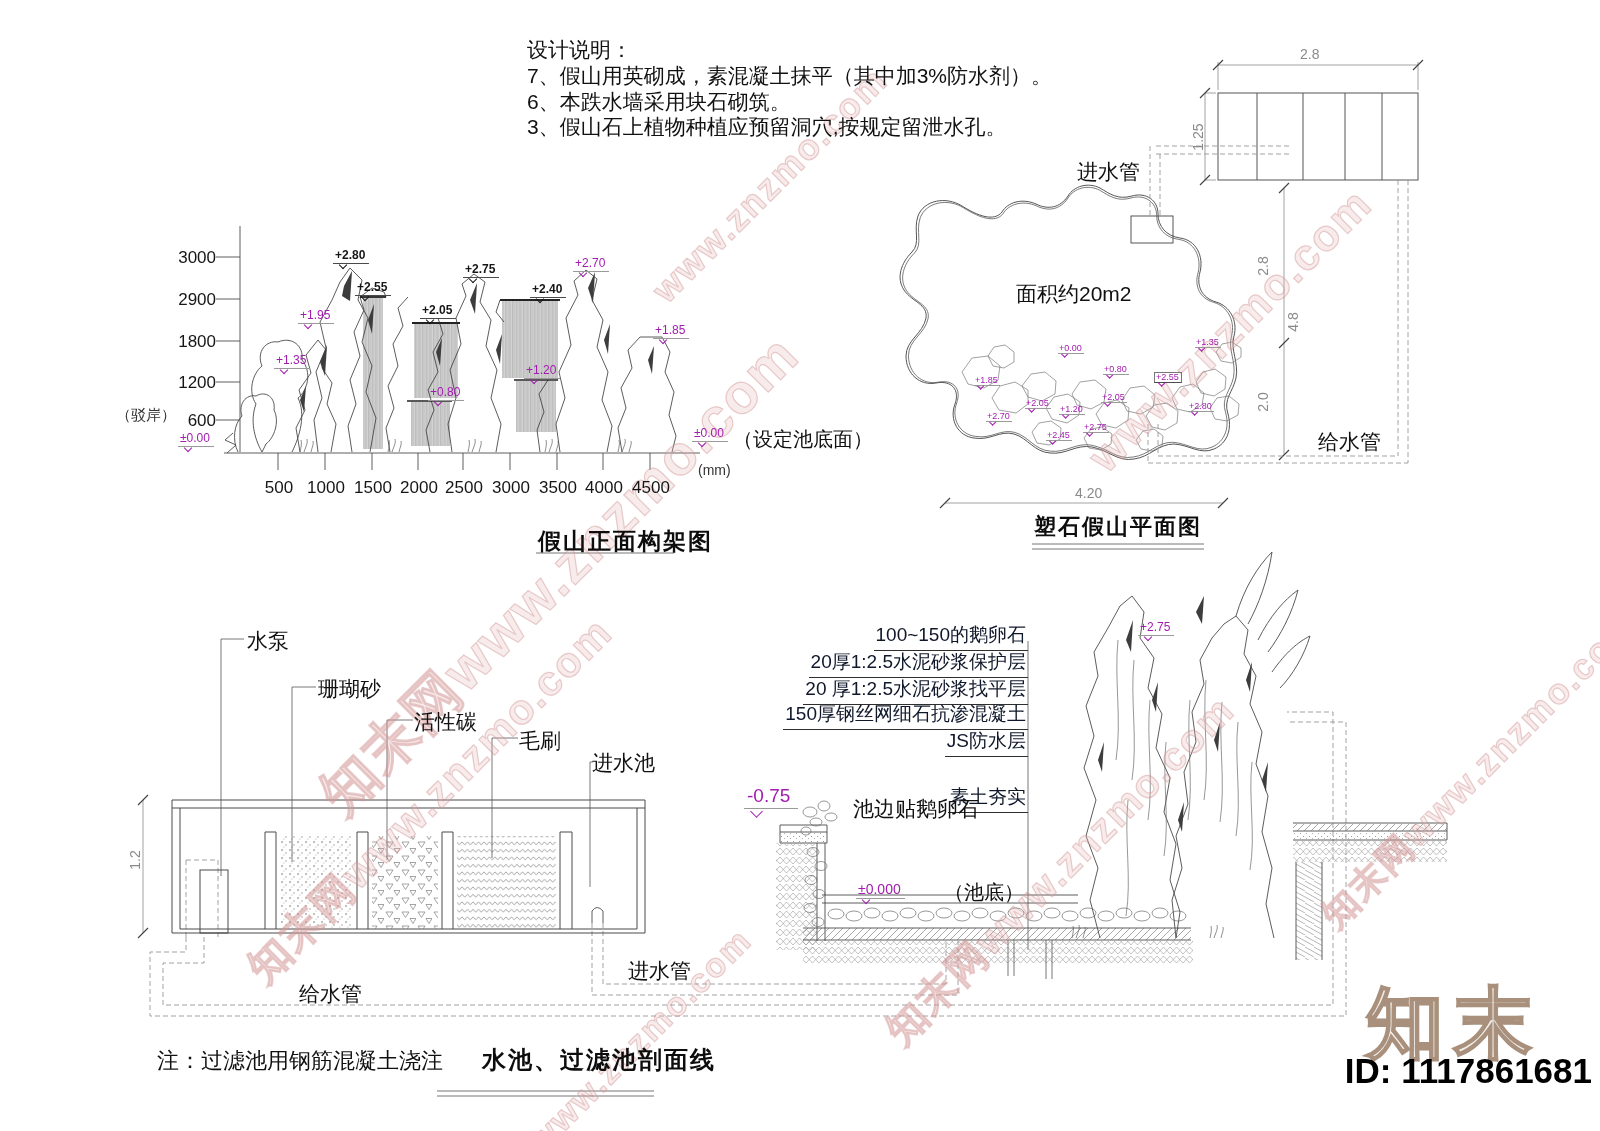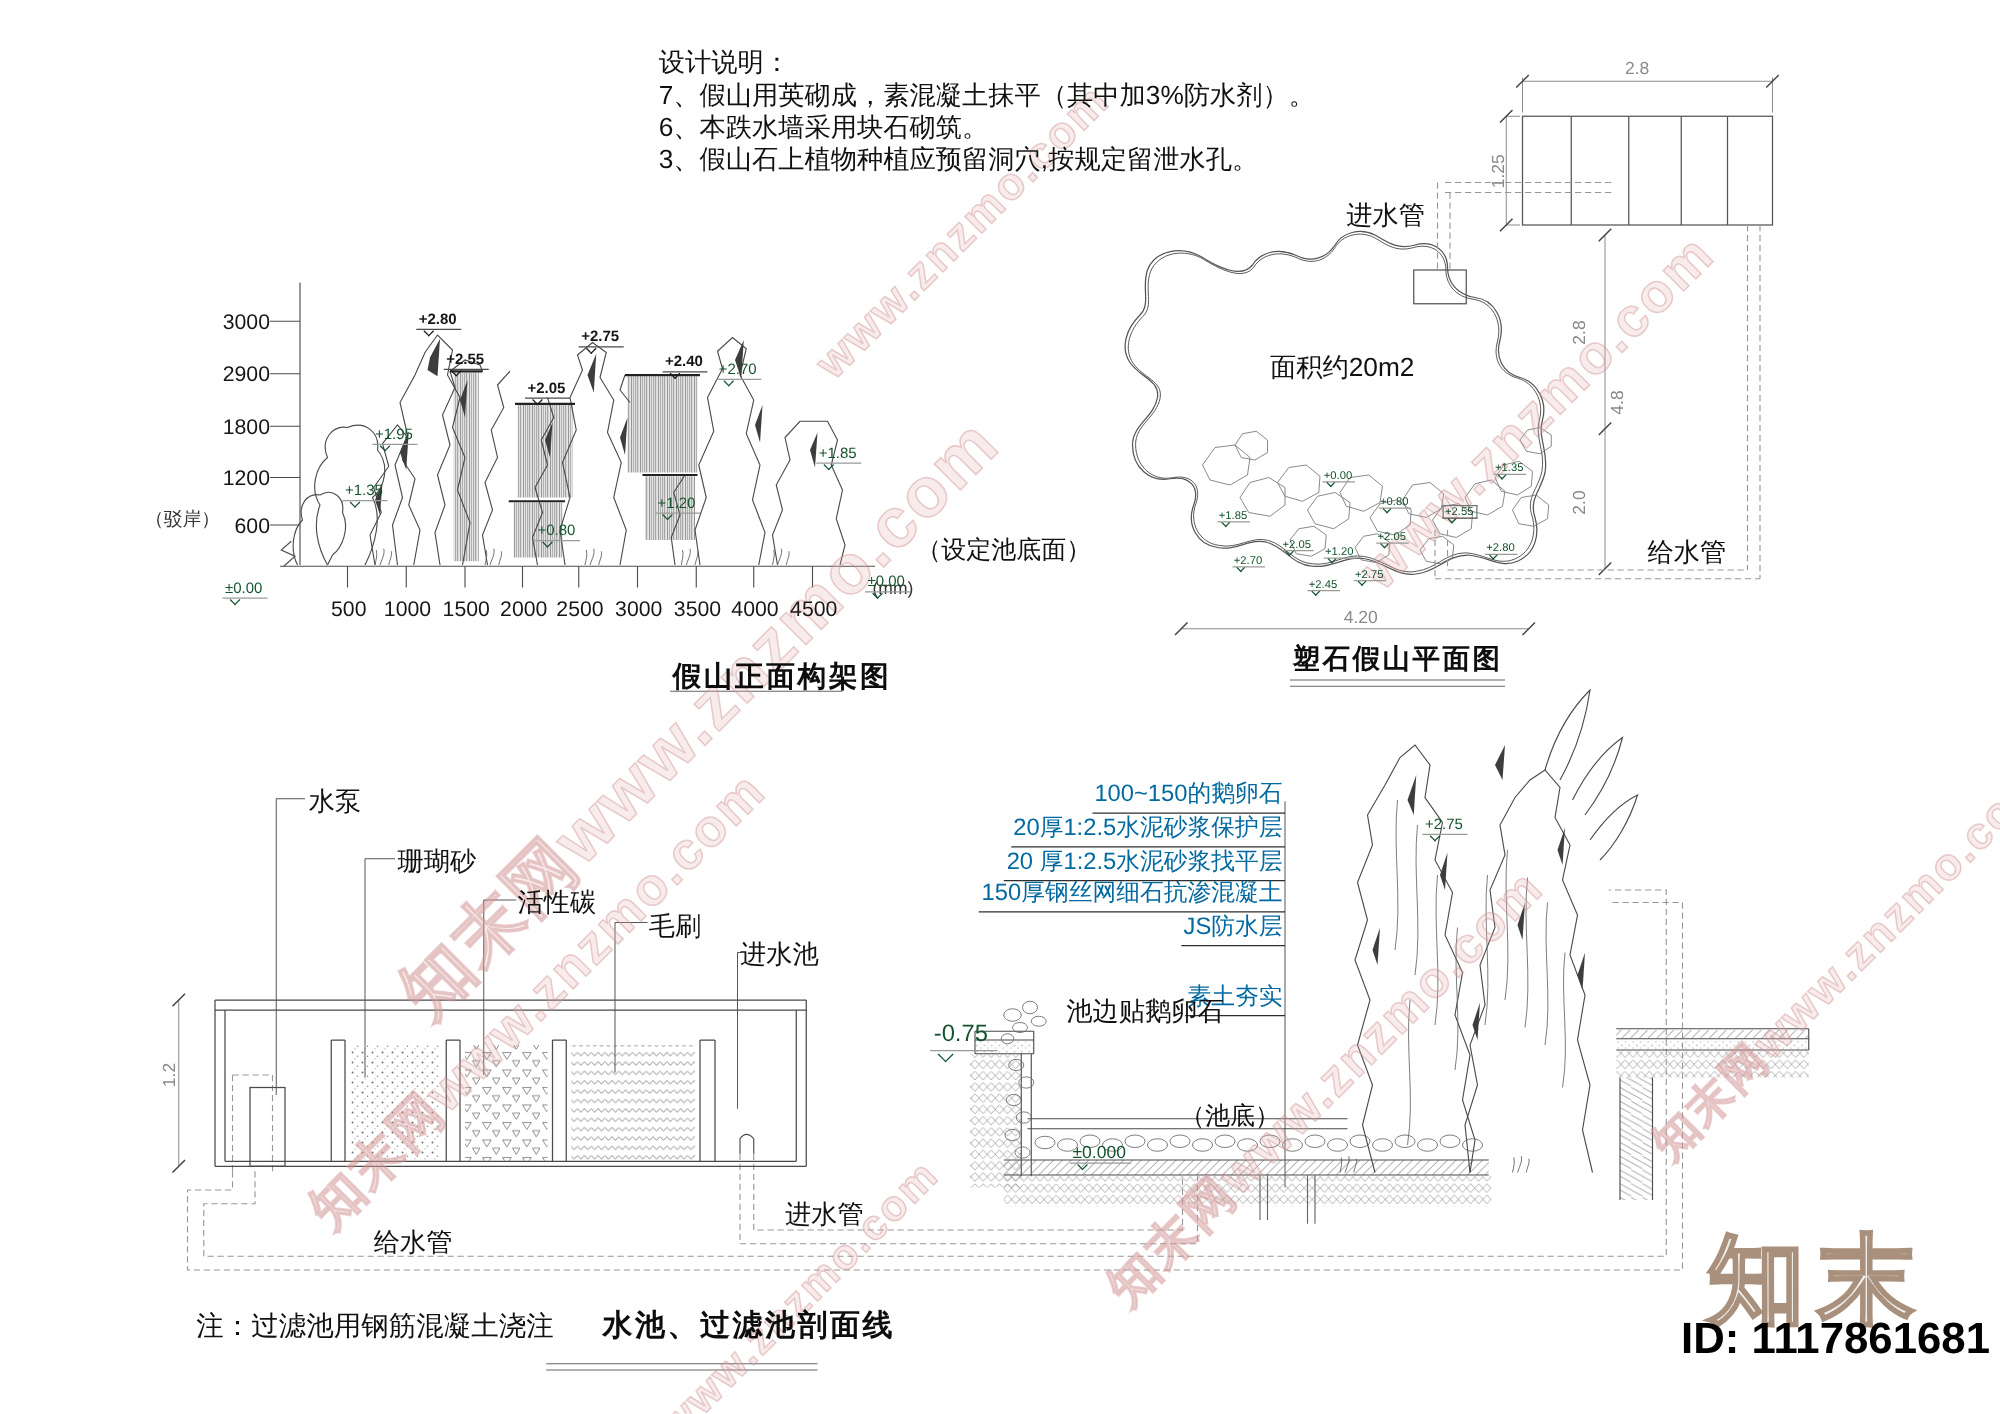--- a/index.html
+++ b/index.html
@@ -13,27 +13,27 @@
   .axR{text-align:right;width:40px;}
   .axC{text-align:center;width:46px;}
   .small{font-size:14px;color:#333;}
   .title{font-size:23px;font-weight:600;color:#0d0d0d;letter-spacing:2px;}
   .dim{position:absolute;font-size:14px;color:#8a8a8a;white-space:nowrap;}
   .dim.v{transform:translate(-50%,-50%) rotate(-90deg);}
   .spot{position:absolute;font-size:12px;line-height:1.05;font-weight:600;color:#161616;
         border-bottom:1px solid #4a4a4a;padding:0 4px 1px 2px;white-space:nowrap;}
   .spot::after{content:"";position:absolute;left:7px;top:100%;width:5px;height:5px;margin-top:-1px;
         border-left:1px solid currentColor;border-bottom:1px solid currentColor;transform:rotate(-45deg);}
-  .spot.g{color:#14532d;border-color:#9a9a9a;font-weight:400;margin-top:32px;}
+  .spot.g{color:#a21caf;border-color:#9a9a9a;font-weight:400;}
   .spot.sm{font-size:9px;padding:0 2px 0 1px;}
   .spot.sm::after{width:3.5px;height:3.5px;left:4px;}
   .spot.lg{font-size:19px;padding:0 8px 2px 3px;}
   .spot.lg::after{width:8px;height:8px;left:8px;}
   .spot.boxed{border:1px solid #777;border-bottom:1px solid #4a4a4a;}
-  .callout{position:absolute;right:572px;font-size:19px;color:#0369a1;border-bottom:1px solid #2e2e2e;
+  .callout{position:absolute;right:572px;font-size:19px;color:#0f172a;border-bottom:1px solid #2e2e2e;
         padding:0 2px 2px 2px;white-space:nowrap;}
   .wm{position:absolute;transform:translate(-50%,-50%) rotate(-45deg);font-weight:700;white-space:nowrap;
         letter-spacing:2px;color:rgba(228,178,178,0.26);-webkit-text-stroke:1.2px rgba(206,140,140,0.42);
         pointer-events:none;}
   .logo{position:absolute;font-size:78px;font-weight:700;letter-spacing:10px;
         color:rgba(180,155,135,0.18);-webkit-text-stroke:2px #a8907c;}
   .idtag{position:absolute;right:8px;top:1051px;font-size:35px;font-weight:700;color:#000;}
 </style>
 </head>
 <body>

